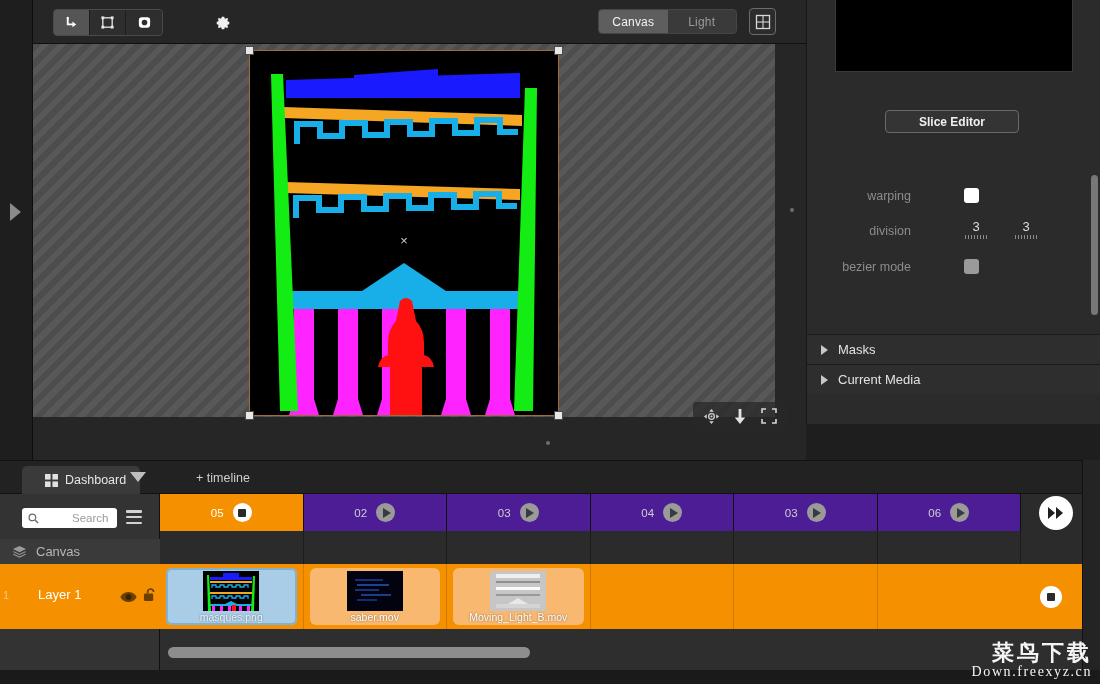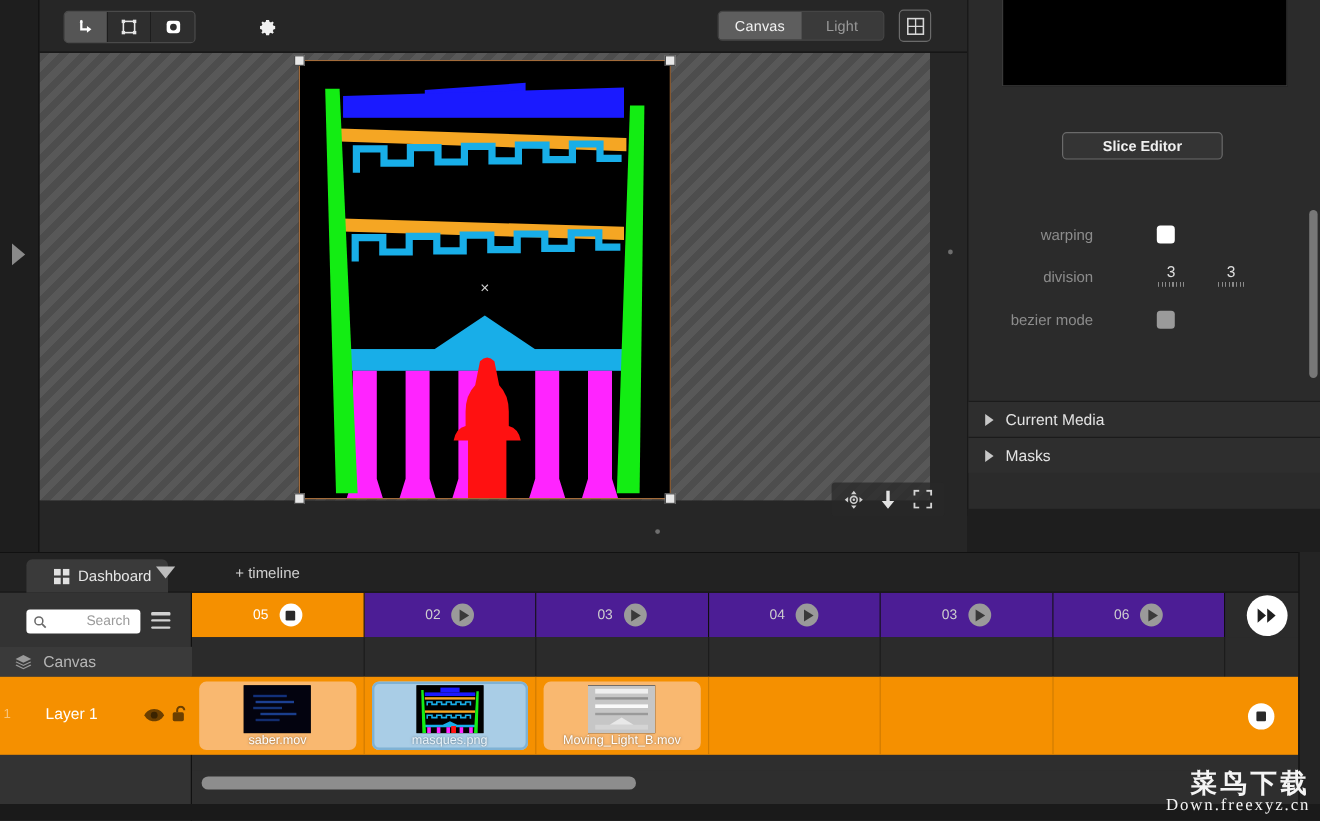--- a/index.html
+++ b/index.html
@@ -422,25 +422,25 @@
     <div class="prop-row" style="top:256px">
       <div class="prop-label">bezier mode</div>
       <div class="chk" style="left:157px; top:3px; background:#9a9a9a;"></div>
     </div>
 
     <div class="insp-scroll"></div>
 
     <div class="accordion">
       <div class="acc-row">
         <span class="acc-caret"></span>
-        <span class="acc-label">Current Media</span>
+        <span class="acc-label">Masks</span>
       </div>
       <div class="acc-row">
         <span class="acc-caret"></span>
-        <span class="acc-label">Masks</span>
+        <span class="acc-label">Current Media</span>
       </div>
     </div>
   </div>
   <div class="insp-bottom-strip"></div>
 
   <div class="dashboard">
 
     <div class="tabbar">
       <div class="tab">
         <svg width="13" height="13" viewBox="0 0 14 14">
@@ -551,36 +551,20 @@
         <div class="tl-rowgap">
           <div class="gapcell"></div>
           <div class="gapcell"></div>
           <div class="gapcell"></div>
           <div class="gapcell"></div>
           <div class="gapcell"></div>
           <div class="gapcell"></div>
         </div>
 
         <div class="clip-lane">
-          <div class="slot">
-            <div class="clip">
-              <div class="clip-thumb">
-                <svg width="56" height="40" viewBox="0 0 56 40">
-                  <rect width="56" height="40" fill="#03030f"></rect>
-                  <rect x="8" y="8" width="28" height="2" fill="#12307a"></rect>
-                  <rect x="10" y="13" width="32" height="2" fill="#1c4092"></rect>
-                  <rect x="8" y="18" width="24" height="2" fill="#153478"></rect>
-                  <rect x="14" y="23" width="30" height="2" fill="#1a3e8c"></rect>
-                  <rect x="10" y="28" width="20" height="2" fill="#122c6e"></rect>
-                </svg>
-              </div>
-              <span class="clip-name">saber.mov</span>
-            </div>
-          </div>
-
           <div class="slot">
             <div class="clip selected">
               <div class="clip-thumb">
                 <svg width="56" height="40" viewBox="0 0 56 40">
                   <rect width="56" height="40" fill="#000"></rect>
                   <rect x="20" y="2" width="16" height="4" fill="#1a1aff"></rect>
                   <rect x="7" y="6" width="42" height="3" fill="#1a1aff"></rect>
                   <rect x="7" y="10" width="42" height="2" fill="#f5a623"></rect>
                   <path d="M9 17 v-3 h4 v2 h4 v-2 h4 v2 h4 v-2 h4 v2 h4 v-2 h4 v2 h4 v-2 h4 v3" stroke="#18aee8" stroke-width="1.3" fill="none"></path>
                   <rect x="7" y="21" width="42" height="2" fill="#f5a623"></rect>
@@ -599,20 +583,36 @@
                 </svg>
               </div>
               <span class="clip-name">masques.png</span>
             </div>
           </div>
 
           <div class="slot">
             <div class="clip">
               <div class="clip-thumb">
                 <svg width="56" height="40" viewBox="0 0 56 40">
+                  <rect width="56" height="40" fill="#03030f"></rect>
+                  <rect x="8" y="8" width="28" height="2" fill="#12307a"></rect>
+                  <rect x="10" y="13" width="32" height="2" fill="#1c4092"></rect>
+                  <rect x="8" y="18" width="24" height="2" fill="#153478"></rect>
+                  <rect x="14" y="23" width="30" height="2" fill="#1a3e8c"></rect>
+                  <rect x="10" y="28" width="20" height="2" fill="#122c6e"></rect>
+                </svg>
+              </div>
+              <span class="clip-name">saber.mov</span>
+            </div>
+          </div>
+
+          <div class="slot">
+            <div class="clip">
+              <div class="clip-thumb">
+                <svg width="56" height="40" viewBox="0 0 56 40">
                   <rect width="56" height="40" fill="#c6c6c6"></rect>
                   <rect x="6" y="3" width="44" height="4" fill="#efefef"></rect>
                   <rect x="6" y="10" width="44" height="2" fill="#8f8f8f"></rect>
                   <rect x="6" y="16" width="44" height="3" fill="#fafafa"></rect>
                   <rect x="6" y="23" width="44" height="2" fill="#9a9a9a"></rect>
                   <path d="M18 33 l10 -6 l10 6 z" fill="#e8e8e8"></path>
                   <rect x="6" y="33" width="44" height="4" fill="#d4d4d4"></rect>
                 </svg>
               </div>
               <span class="clip-name">Moving_Light_B.mov</span>

